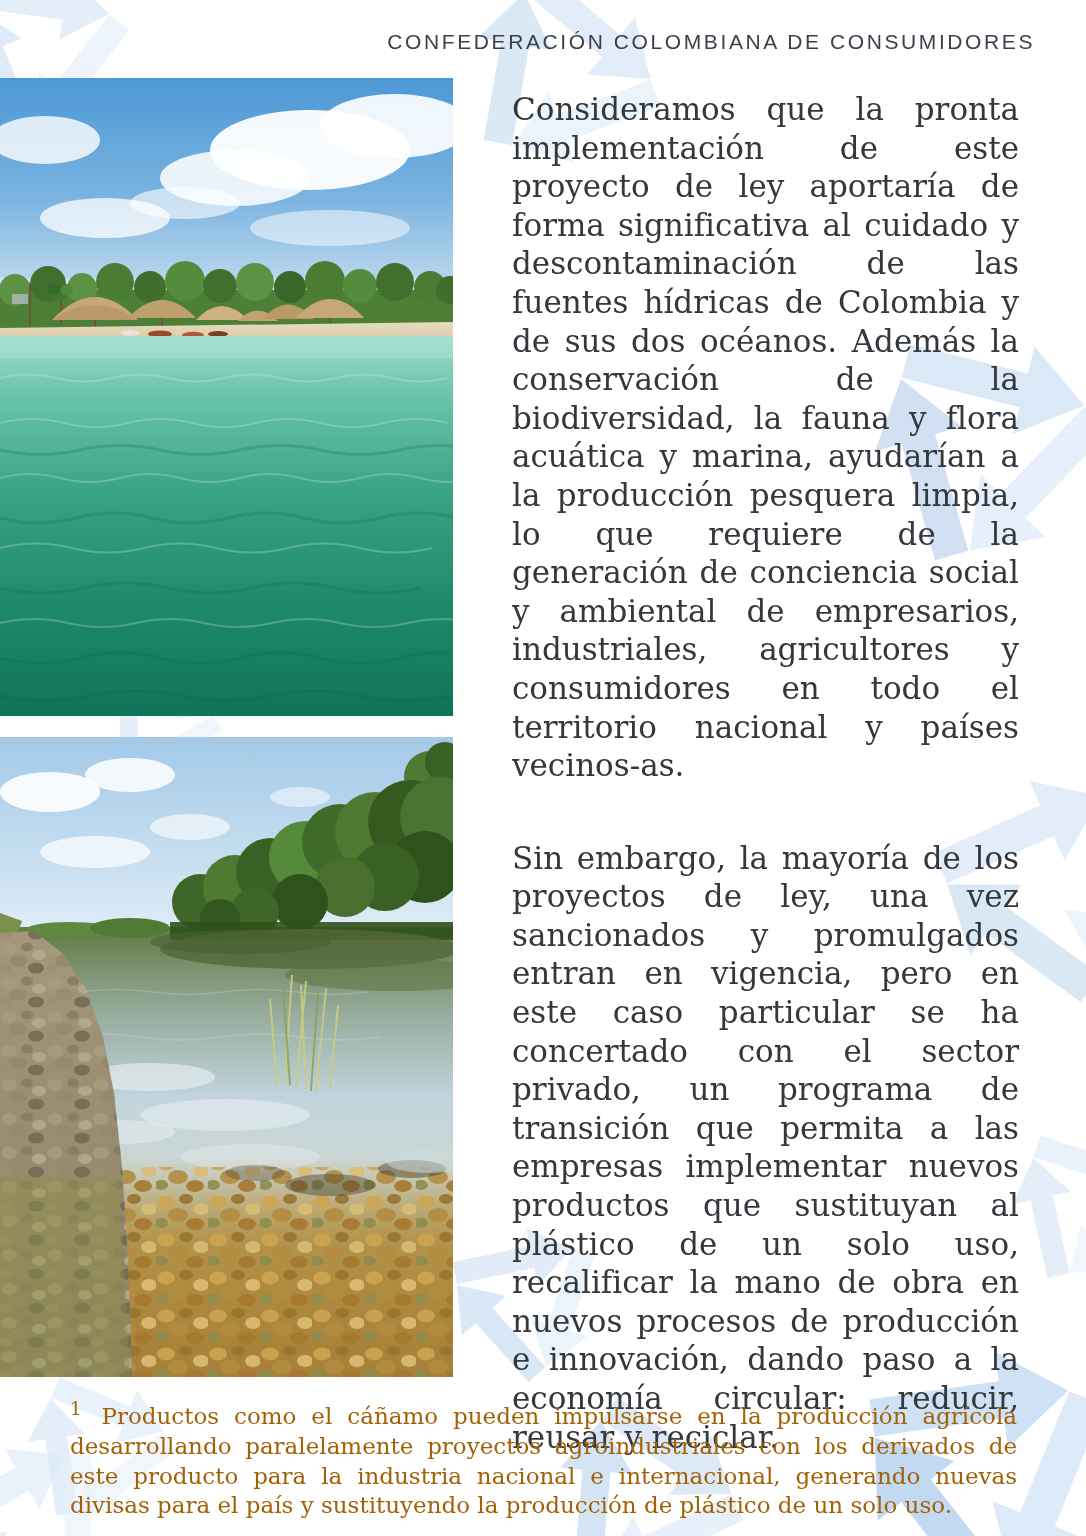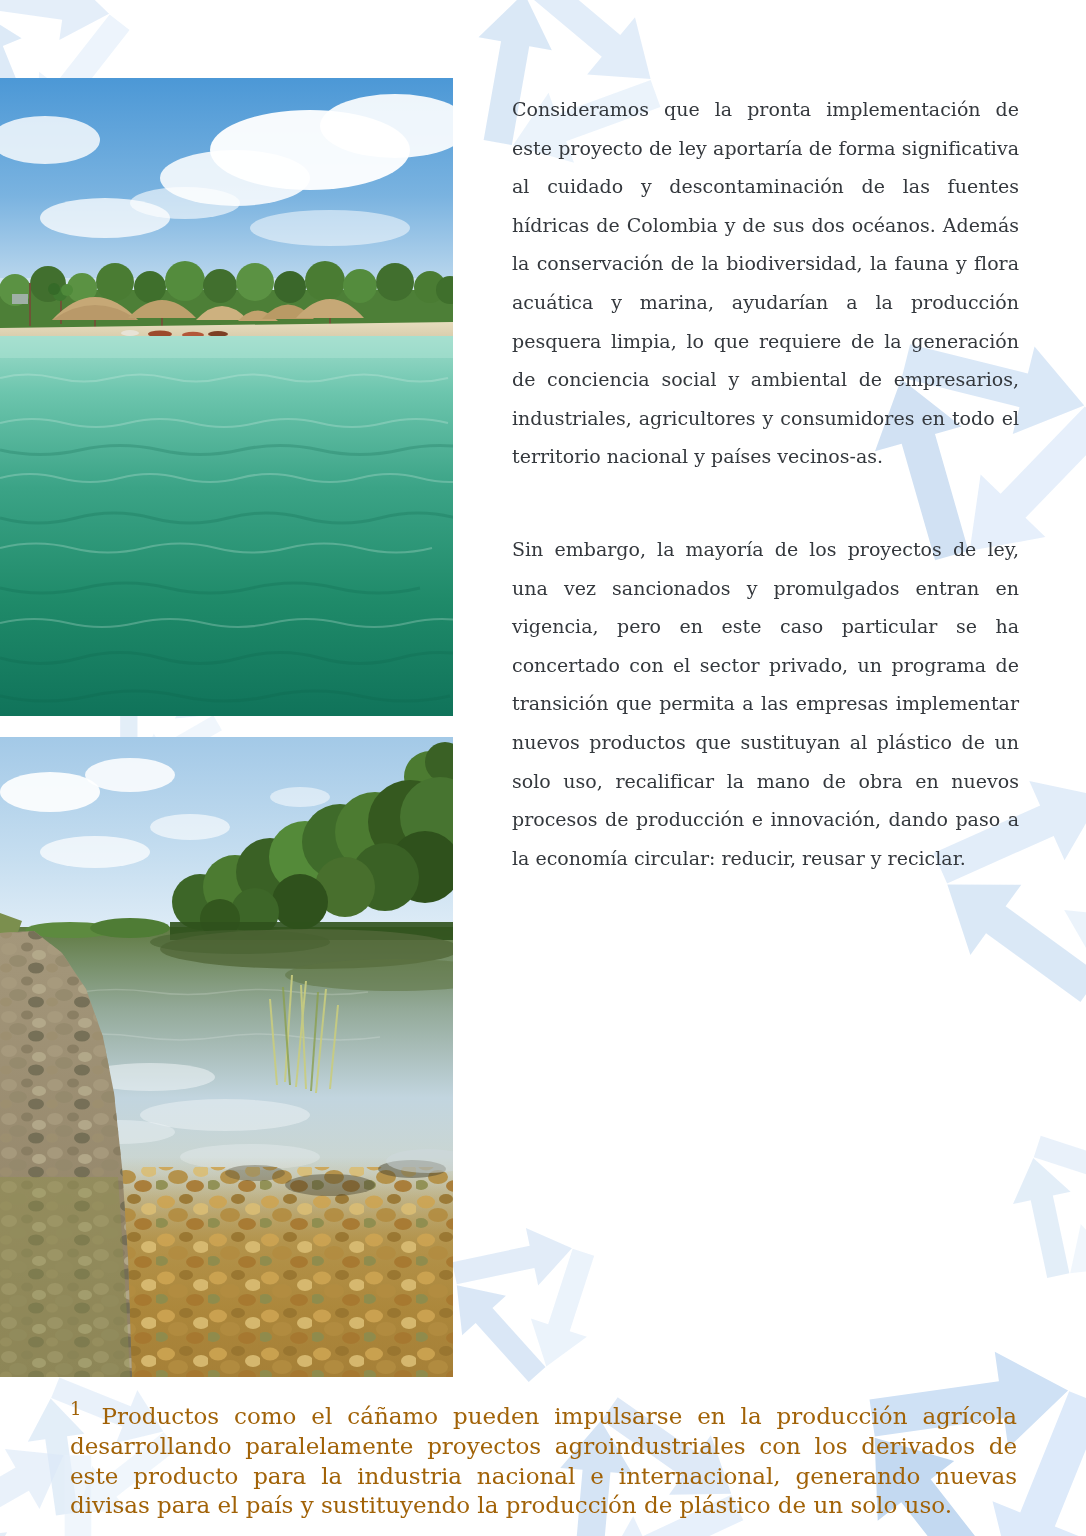--- a/index.html
+++ b/index.html
@@ -28,21 +28,21 @@
   .photo svg{display:block;}
   .photo-top{top:78px;}
   .photo-bottom{top:737px;}
   
   .body-col{
     position:absolute;z-index:2;
     left:512px;top:90px;width:507px;
   }
   .body-col p{
     margin:0;
-    font-size:19px;
+    font-size:31px;
     line-height:38.6px;
     color:#34383d;
     text-align:justify;
   }
   .body-col p + p{margin-top:54px;}
   
   .footnote{
     position:absolute;z-index:2;
     left:70px;top:1402px;width:947px;
     font-size:23px;
@@ -117,20 +117,23 @@
       <use href="#rc-arm" fill="#cfe1f5"></use>
       <use href="#rc-arm" transform="rotate(120)" fill="#ddeafa"></use>
       <use href="#rc-arm" transform="rotate(240)" fill="#c3d9f1"></use>
     </svg>
   <svg class="wm" style="left:1000px;top:1120px;transform:rotate(18deg);opacity:.6" width="170" height="170" viewBox="-75 -75 150 150">
       <use href="#rc-arm" fill="#dce9f8"></use>
       <use href="#rc-arm" transform="rotate(120)" fill="#e7f1fb"></use>
       <use href="#rc-arm" transform="rotate(240)" fill="#d2e3f5"></use>
     </svg>
 
+  <header class="header">
+    <span>CONFEDERACIÓN COLOMBIANA DE CONSUMIDORES</span>
+  </header>
 
   <figure class="photo photo-top">
     <svg width="453" height="638" viewBox="0 0 453 638">
       <defs>
         <linearGradient id="sky1" x1="0" y1="0" x2="0" y2="1">
           <stop offset="0" stop-color="#4c98d6"></stop>
             <stop offset=".45" stop-color="#7ab3e0"></stop>
           <stop offset=".75" stop-color="#b5d4ec"></stop>
             <stop offset="1" stop-color="#ddeaf4"></stop>
         </linearGradient>

